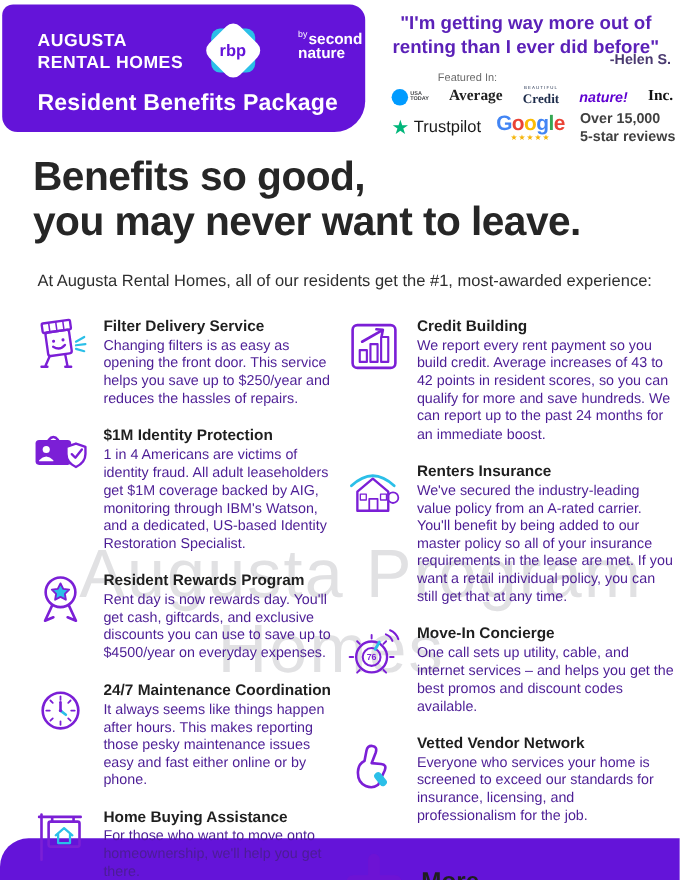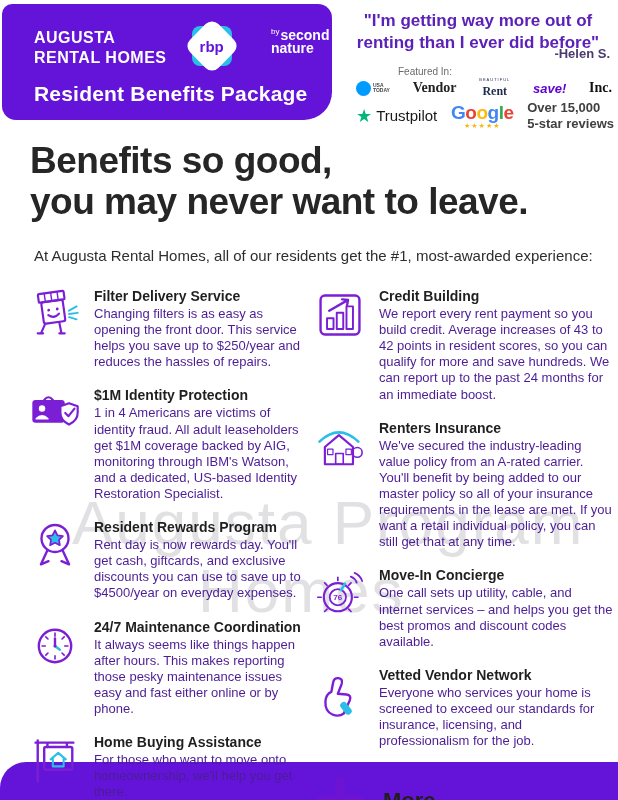--- a/index.html
+++ b/index.html
@@ -118,26 +118,26 @@
 
   <div class="featured-label">Featured In:</div>
   <div class="logo-row">
     <div class="usat">
       <div class="usat-circle"></div>
       <div class="usat-txt">
         <span>USA</span><br>
         <span>TODAY</span>
       </div>
     </div>
-    <div class="forbes">Vendor</div>
+    <div class="forbes">Average</div>
     <div class="house">
       <span class="top">BEAUTIFUL</span>
-      <span class="main">Rent</span>
-    </div>
-    <div class="yahoo">save!</div>
+      <span class="main">Credit</span>
+    </div>
+    <div class="yahoo">nature!</div>
     <div class="inc">Inc.</div>
   </div>
 
   <div class="reviews-row">
     <div class="trustpilot">
       <span class="tp-star">★</span>
       <span>Trustpilot</span>
     </div>
     <div class="google">
       <div class="g-word"><span class="g-blue">G</span><span class="g-red">o</span><span class="g-yellow">o</span><span class="g-blue">g</span><span class="g-green">l</span><span class="g-red">e</span></div>

